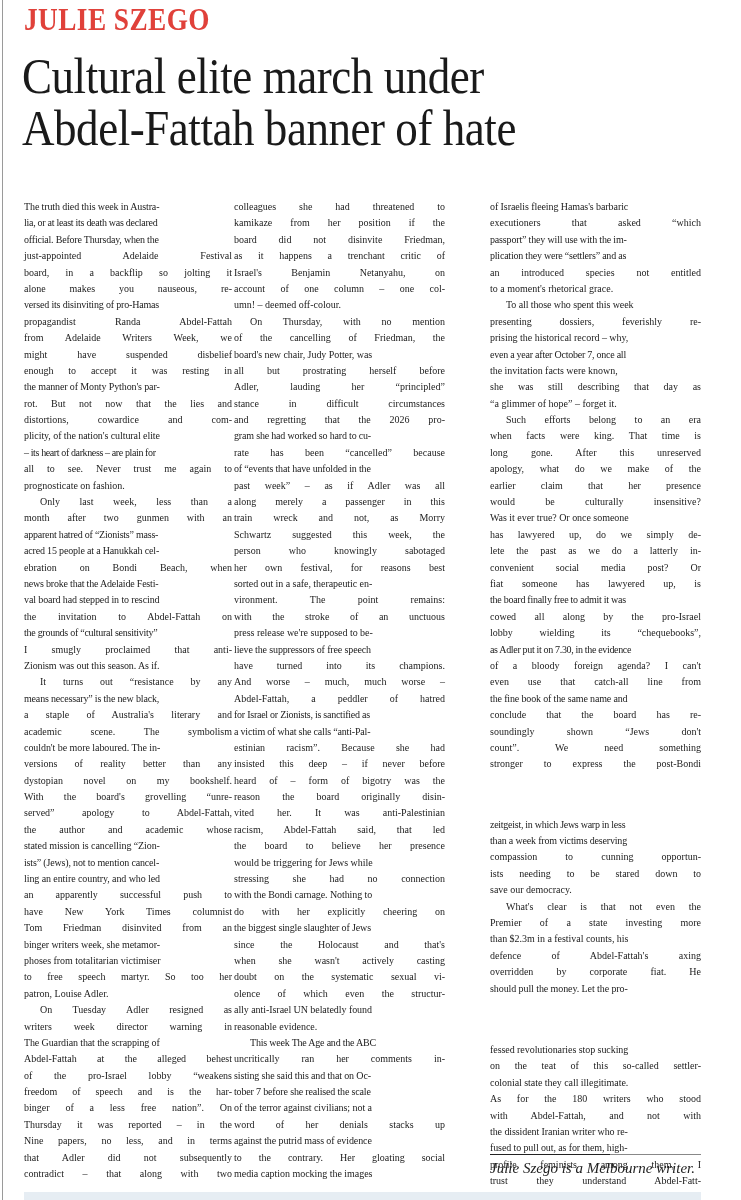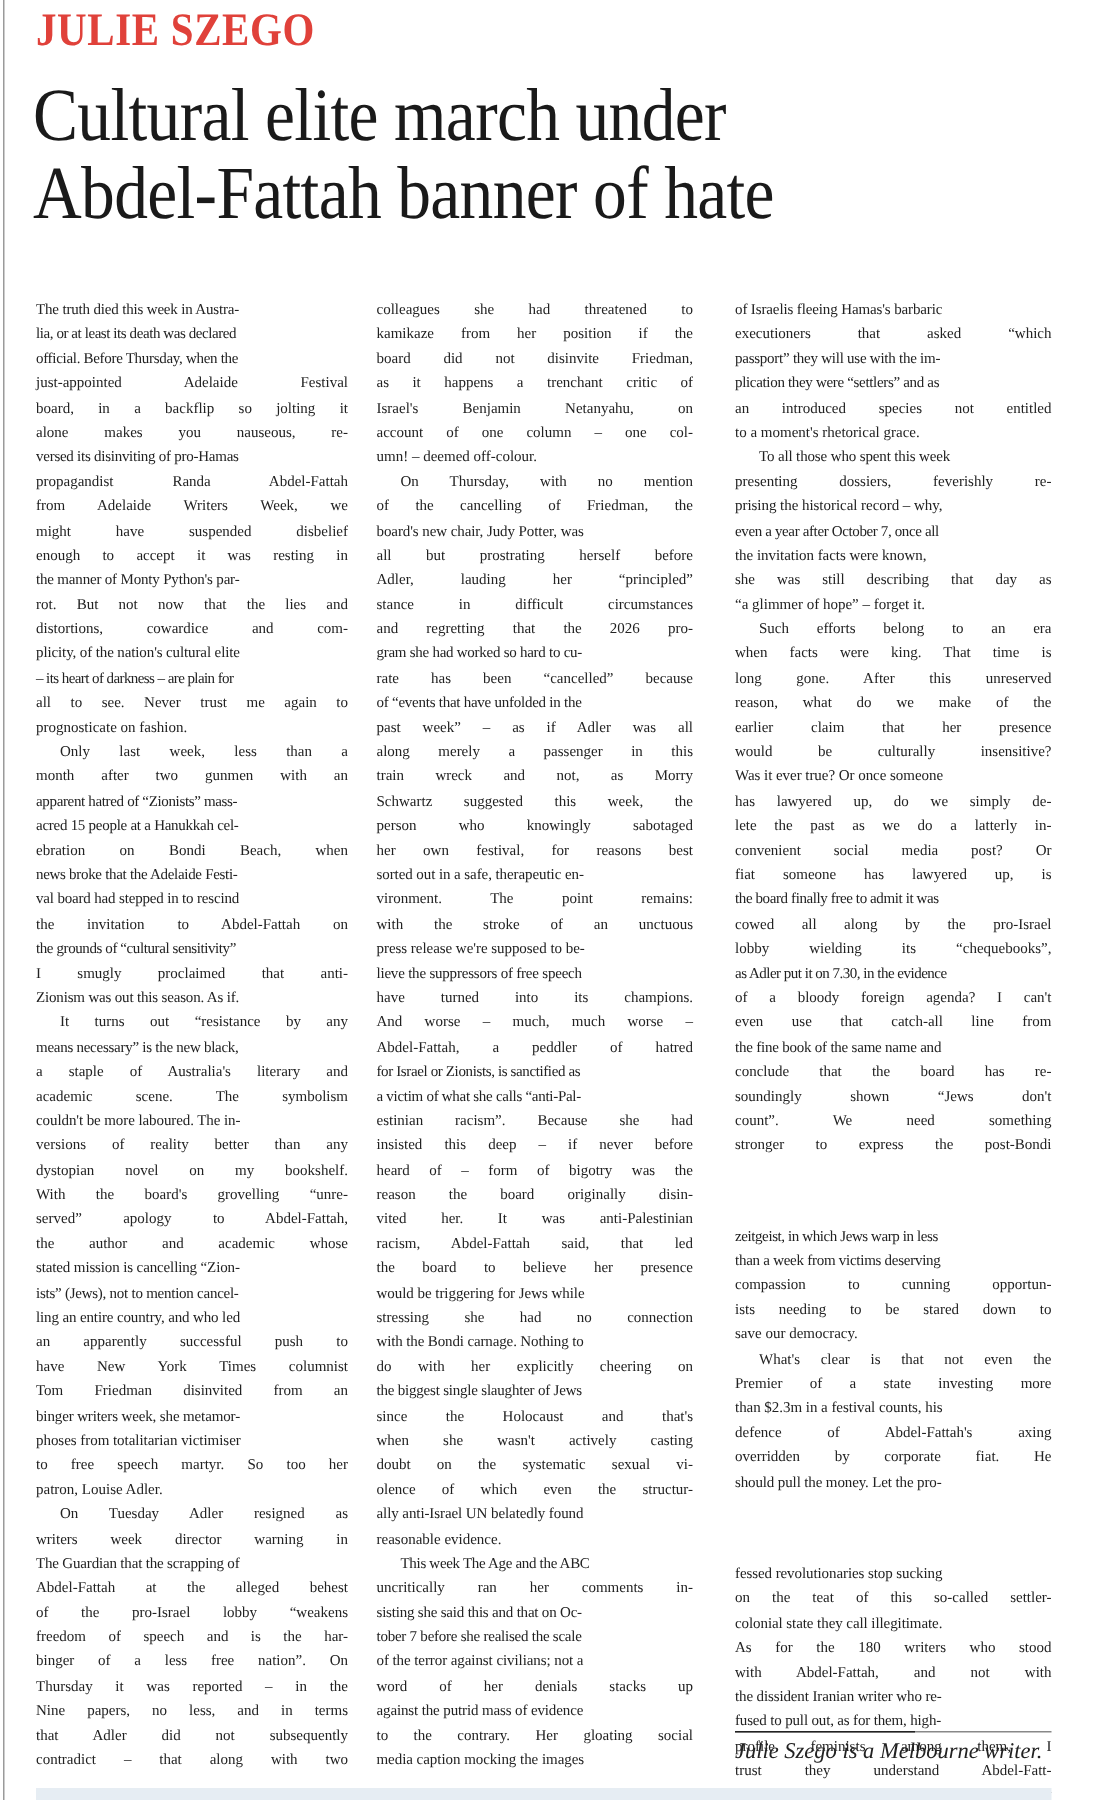--- a/index.html
+++ b/index.html
@@ -6,21 +6,21 @@
   body { width: 741px; height: 1200px; position: relative; overflow: hidden; font-family: "Liberation Serif", "DejaVu Serif", serif; color: #1f1f1f; }
   .left-rule { position: absolute; left: 2px; top: 0; width: 1px; height: 1200px; background: #9a9a9a; }
   .byline { position: absolute; left: 24px; top: 2px; font-family: "Liberation Serif", serif; font-weight: bold; font-size: 31px; letter-spacing: 0.5px; color: #e0413a; transform: scaleX(0.88); transform-origin: left top; }
   .headline { position: absolute; left: 22px; top: 50px; width: 760px; font-family: "Liberation Serif", serif; font-size: 50px; line-height: 52px; color: #1a1a1a; transform: scaleX(0.9); transform-origin: left top; letter-spacing: -0.5px; }
   .headline span { display: block; white-space: nowrap; }
   .col { position: absolute; top: 199px; font-size: 10px; line-height: 16.4px; color: #222; }
   .col .ln { display: block; white-space: nowrap; text-align: justify; text-align-last: justify; height: 16.4px; overflow: visible; }
   .col .ln.last { text-align-last: left; }
   .col .ln.indent { padding-left: 16px; }
   .col1 { left: 24px; width: 208px; }
-  .col2 { left: 251px; width: 211px; }
+  .col2 { left: 234px; width: 211px; }
   .col3 { left: 490px; width: 211px; }
   .sig-rule { position: absolute; left: 490px; top: 1154px; width: 211px; height: 1px; background: #888; }
   .sig-rule .dark { position: absolute; left: 0; top: 0; width: 120px; height: 1px; background: #222; }
   .signoff { position: absolute; left: 490px; top: 1160px; font-size: 15px; font-style: italic; color: #222; white-space: nowrap; }
   .bottom-band { position: absolute; left: 24px; top: 1192px; width: 677px; height: 8px; background: #e6edf3; }
 </style>
 </head>
 <body>
 
 <div class="left-rule"></div>
@@ -166,21 +166,21 @@
     <span class="ln indent" style="letter-spacing: -0.09375px; text-align-last: left;">To all those who spent this week</span>
     <span class="ln">presenting dossiers, feverishly re-</span>
     <span class="ln" style="letter-spacing: -0.0277778px; text-align-last: left;">prising the historical record – why,</span>
     <span class="ln" style="letter-spacing: -0.243243px; text-align-last: left;">even a year after October 7, once all</span>
     <span class="ln" style="letter-spacing: -0.030303px; text-align-last: left;">the invitation facts were known,</span>
     <span class="ln">she was still describing that day as</span>
     <span class="ln last">“a glimmer of hope” – forget it.</span>
     <span class="ln indent">Such efforts belong to an era</span>
     <span class="ln">when facts were king. That time is</span>
     <span class="ln">long gone. After this unreserved</span>
-    <span class="ln">reason, what do we make of the</span>
+    <span class="ln">apology, what do we make of the</span>
     <span class="ln">earlier claim that her presence</span>
     <span class="ln">would be culturally insensitive?</span>
     <span class="ln" style="letter-spacing: -0.030303px; text-align-last: left;">Was it ever true? Or once someone</span>
     <span class="ln">has lawyered up, do we simply de-</span>
     <span class="ln">lete the past as we do a latterly in-</span>
     <span class="ln">convenient social media post? Or</span>
     <span class="ln">fiat someone has lawyered up, is</span>
     <span class="ln" style="letter-spacing: -0.263158px; text-align-last: left;">the board finally free to admit it was</span>
     <span class="ln">cowed all along by the pro-Israel</span>
     <span class="ln">lobby wielding its “chequebooks”,</span>

